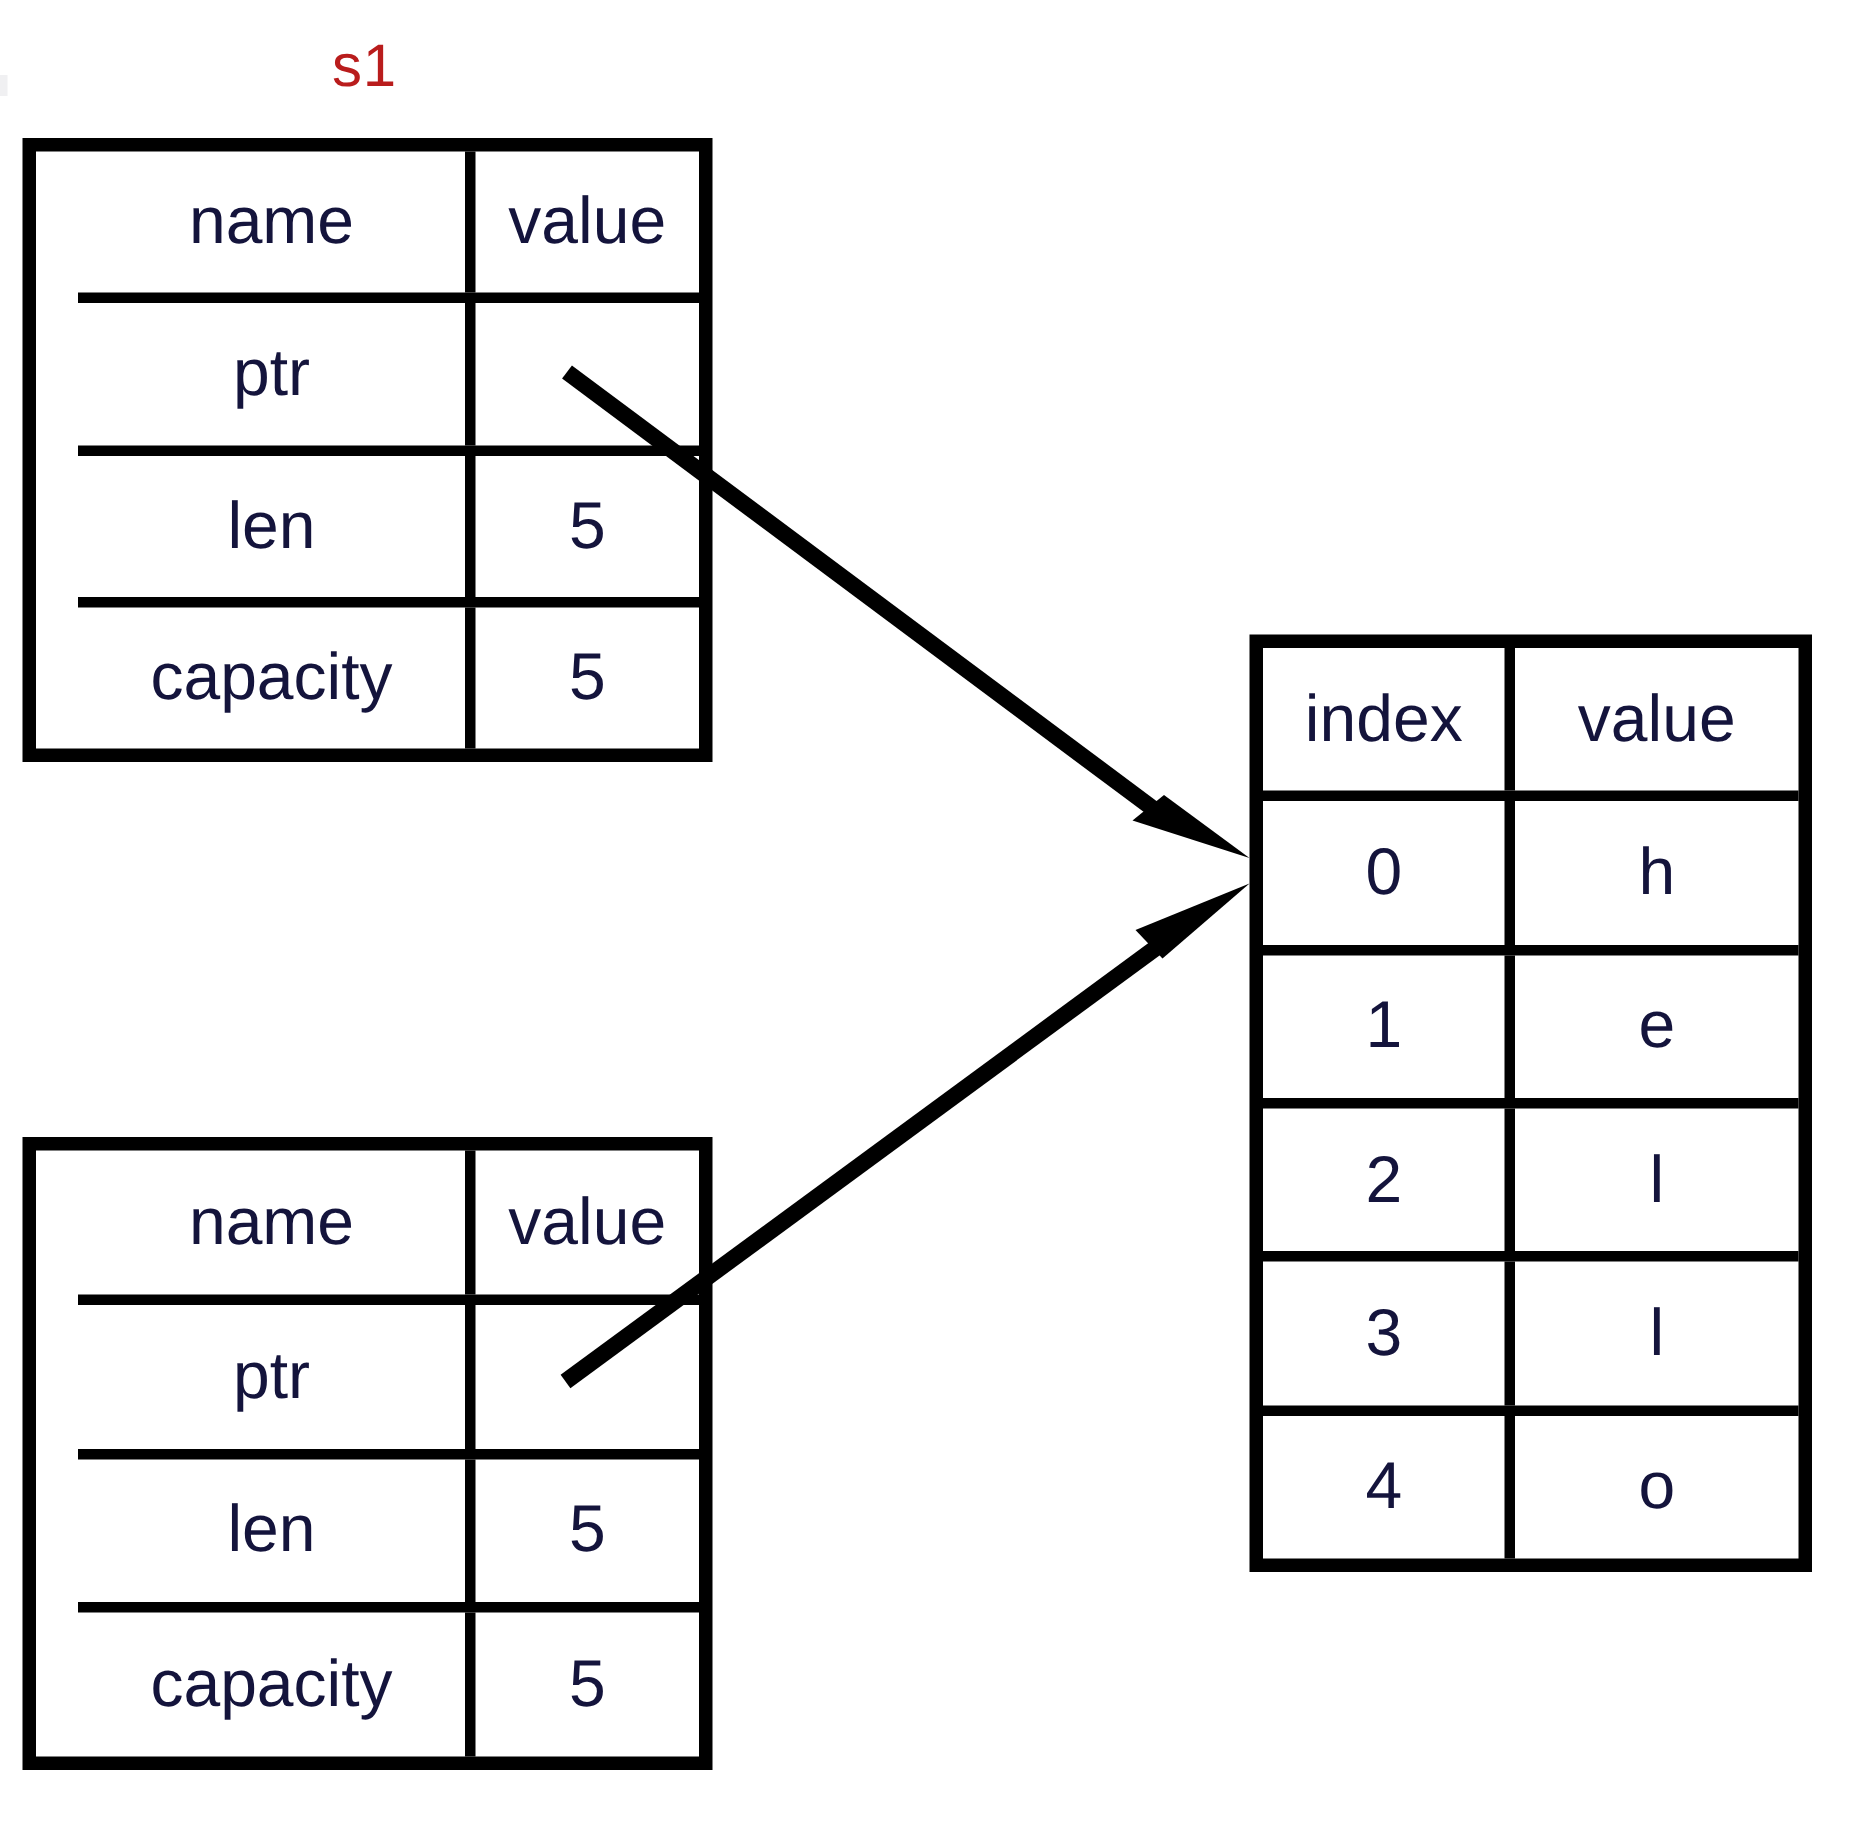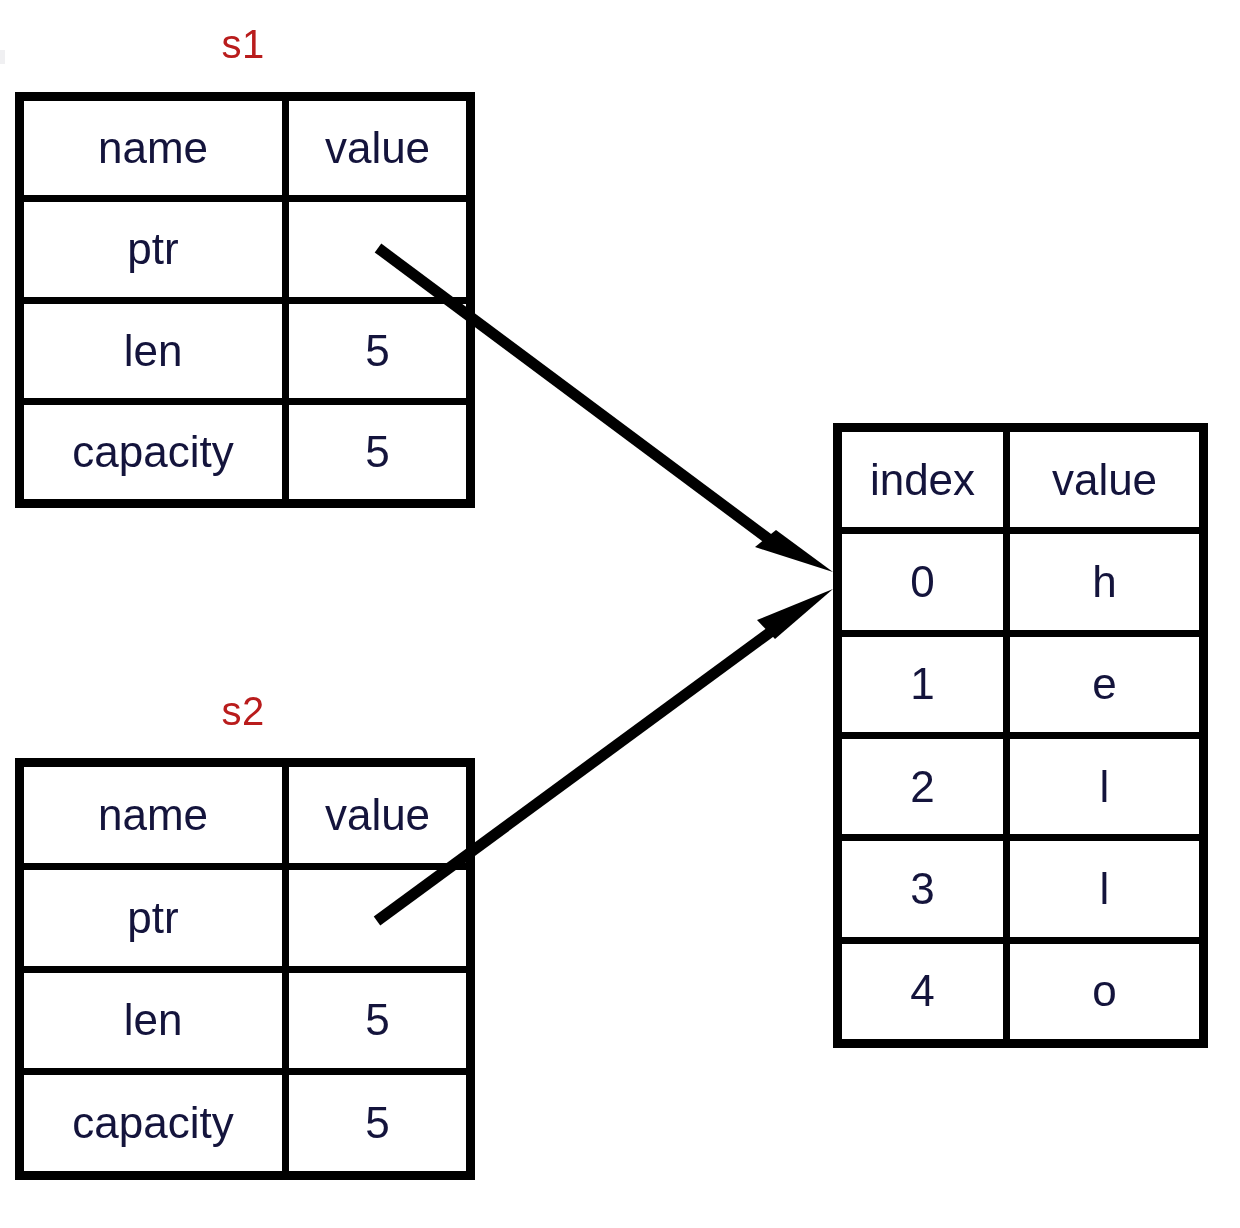--- a/index.html
+++ b/index.html
@@ -36,20 +36,21 @@
     background: #ffffff;
     display: flex;
     flex-direction: column;
   }
   .struct-row {
     display: flex;
     flex: 1 1 0;
     box-sizing: border-box;
     border-bottom: 7px solid #000000;
     min-height: 0;
+    margin-left: 28px;
   }
   .struct-row.last {
     border-bottom: none;
   }
   .struct-cell {
     box-sizing: border-box;
     display: flex;
     align-items: center;
     justify-content: center;
     font-size: 44px;
@@ -142,21 +143,20 @@
     <div class="struct-row">
       <div class="struct-cell name-col">len</div>
       <div class="struct-cell value-col">5</div>
     </div>
     <div class="struct-row last">
       <div class="struct-cell name-col">capacity</div>
       <div class="struct-cell value-col">5</div>
     </div>
   </div>
 
-  <div class="struct-title" style="left:143px; top:691px; width:200px;">s2</div>
 
   <div class="struct-table" style="left:15px; top:758px; width:460px; height:422px;">
     <div class="struct-row">
       <div class="struct-cell name-col">name</div>
       <div class="struct-cell value-col">value</div>
     </div>
     <div class="struct-row">
       <div class="struct-cell name-col">ptr</div>
       <div class="struct-cell value-col"></div>
     </div>

